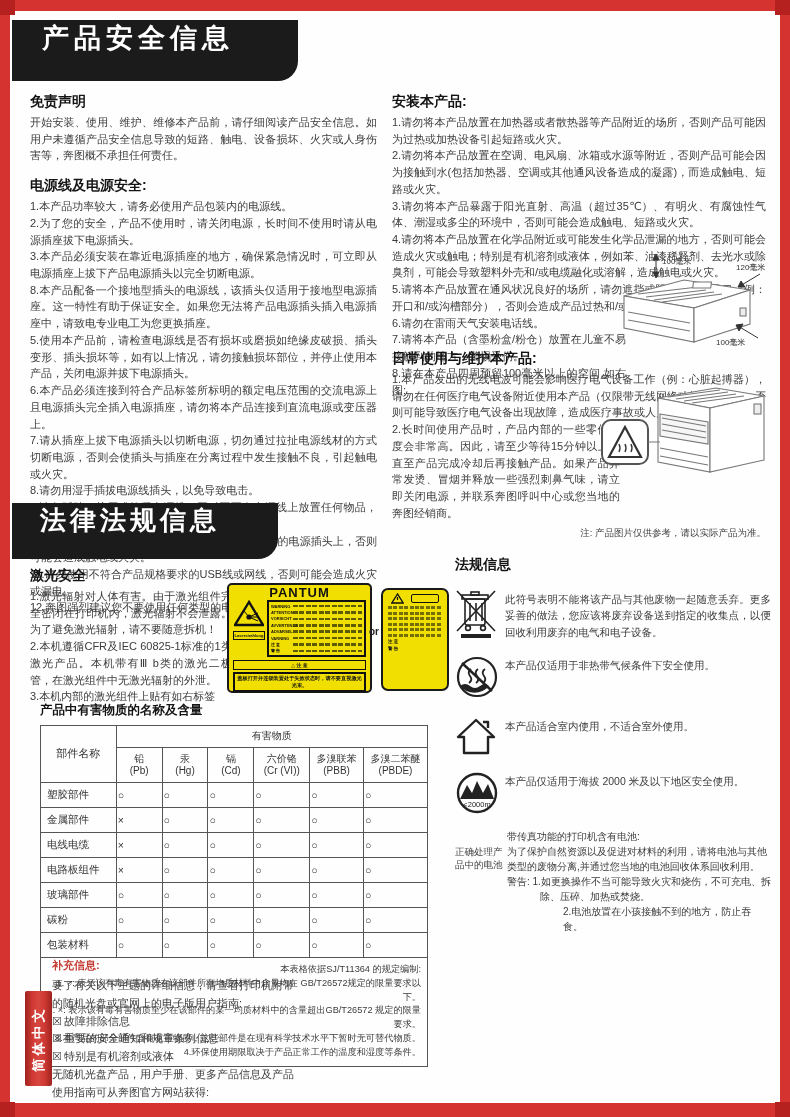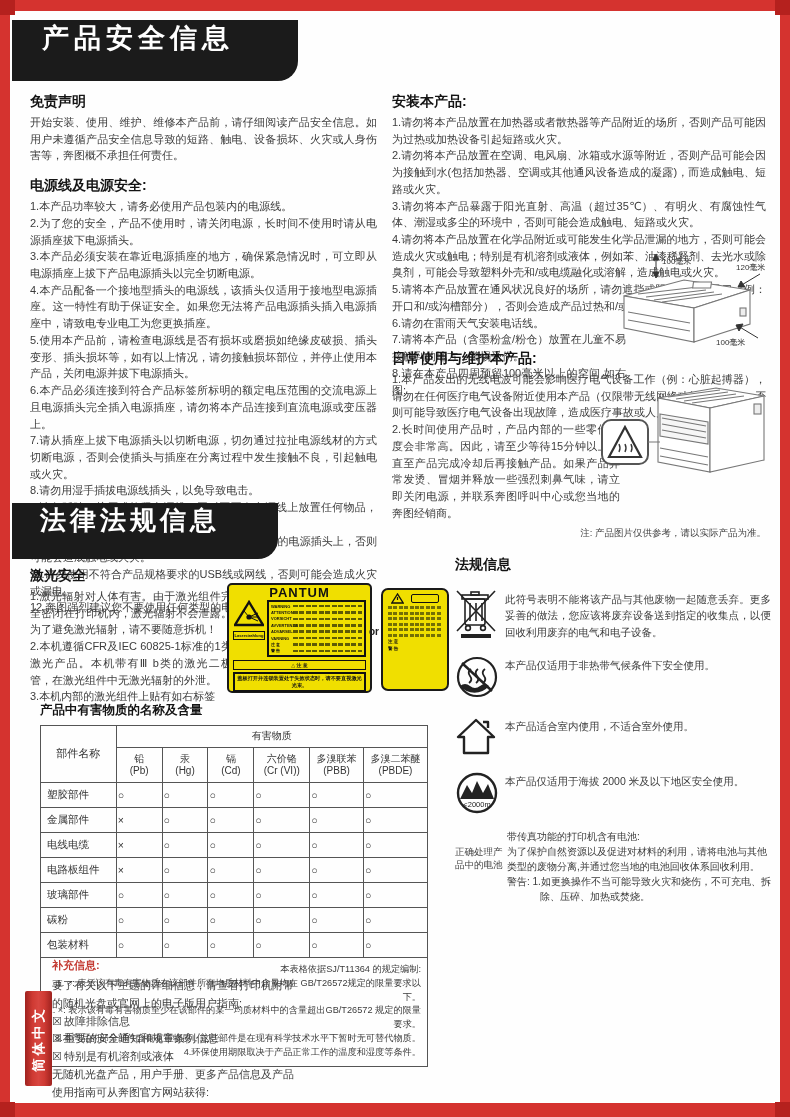--- a/index.html
+++ b/index.html
@@ -108,21 +108,21 @@
     <span>法律法规信息</span>
   </div>
 
   <div id="left-col" class="col">
     <h3 class="sec-title">免责声明</h3>
     <p class="txt">开始安装、使用、维护、维修本产品前，请仔细阅读产品安全信息。如用户未遵循产品安全信息导致的短路、触电、设备损坏、火灾或人身伤害等，奔图概不承担任何责任。</p>
     <h3 class="sec-title gap">电源线及电源安全:</h3>
     <p class="txt">1.本产品功率较大，请务必使用产品包装内的电源线。</p>
     <p class="txt">2.为了您的安全，产品不使用时，请关闭电源，长时间不使用时请从电源插座拔下电源插头。</p>
     <p class="txt">3.本产品必须安装在靠近电源插座的地方，确保紧急情况时，可立即从电源插座上拔下产品电源插头以完全切断电源。</p>
-    <p class="txt">4.本产品配备一个接地型插头的电源线，该插头仅适用于接地型电源插座。这一特性有助于保证安全。如果您无法将产品电源插头插入电源插座中，请致电专业电工为您更换插座。</p>
+    <p class="txt">8.本产品配备一个接地型插头的电源线，该插头仅适用于接地型电源插座。这一特性有助于保证安全。如果您无法将产品电源插头插入电源插座中，请致电专业电工为您更换插座。</p>
     <p class="txt">5.使用本产品前，请检查电源线是否有损坏或磨损如绝缘皮破损、插头变形、插头损坏等，如有以上情况，请勿接触损坏部位，并停止使用本产品，关闭电源并拔下电源插头。</p>
     <p class="txt">6.本产品必须连接到符合产品标签所标明的额定电压范围的交流电源上且电源插头完全插入电源插座，请勿将本产品连接到直流电源或变压器上。</p>
     <p class="txt">7.请从插座上拔下电源插头以切断电源，切勿通过拉扯电源线材的方式切断电源，否则会使插头与插座在分离过程中发生接触不良，引起触电或火灾。</p>
     <p class="txt">8.请勿用湿手插拔电源线插头，以免导致电击。</p>
     <p class="txt">9.请勿踩踏、挤压或拉紧电源线，同时不要在电源线上放置任何物品，否则会导致电源线内部芯线短路引起火灾</p>
     <p class="txt">10.请勿让任何金属硬件、水或其他液体落在本产品的电源插头上，否则可能会造成触电或火灾。</p>
     <p class="txt">11.请勿使用不符合产品规格要求的USB线或网线，否则可能会造成火灾或漏电。</p>
     <p class="txt">12.奔图强烈建议您不要使用任何类型的电源拖线板。</p>
   </div>
 
@@ -348,20 +348,21 @@
       <div class="bat-label">
         <div style="white-space:pre-line;">正确处理产
 品中的电池</div>
       </div>
       <div class="bat-text">
         <div>带传真功能的打印机含有电池:</div>
         <div>为了保护自然资源以及促进对材料的利用，请将电池与其他</div>
         <div>类型的废物分离,并通过您当地的电池回收体系回收利用。</div>
         <div>警告: 1.如更换操作不当可能导致火灾和烧伤，不可充电、拆</div>
         <div class="bat-ind">除、压碎、加热或焚烧。</div>
+        <div class="bat-ind2">2.电池放置在小孩接触不到的地方，防止吞食。</div>
       </div>
     </div>
   </div>
 
   <div id="table-block" class="col">
     <h4>产品中有害物质的名称及含量</h4>
     <table class="haz">
       <colgroup>
         <col style="width:76px">
           <col style="width:46px">

